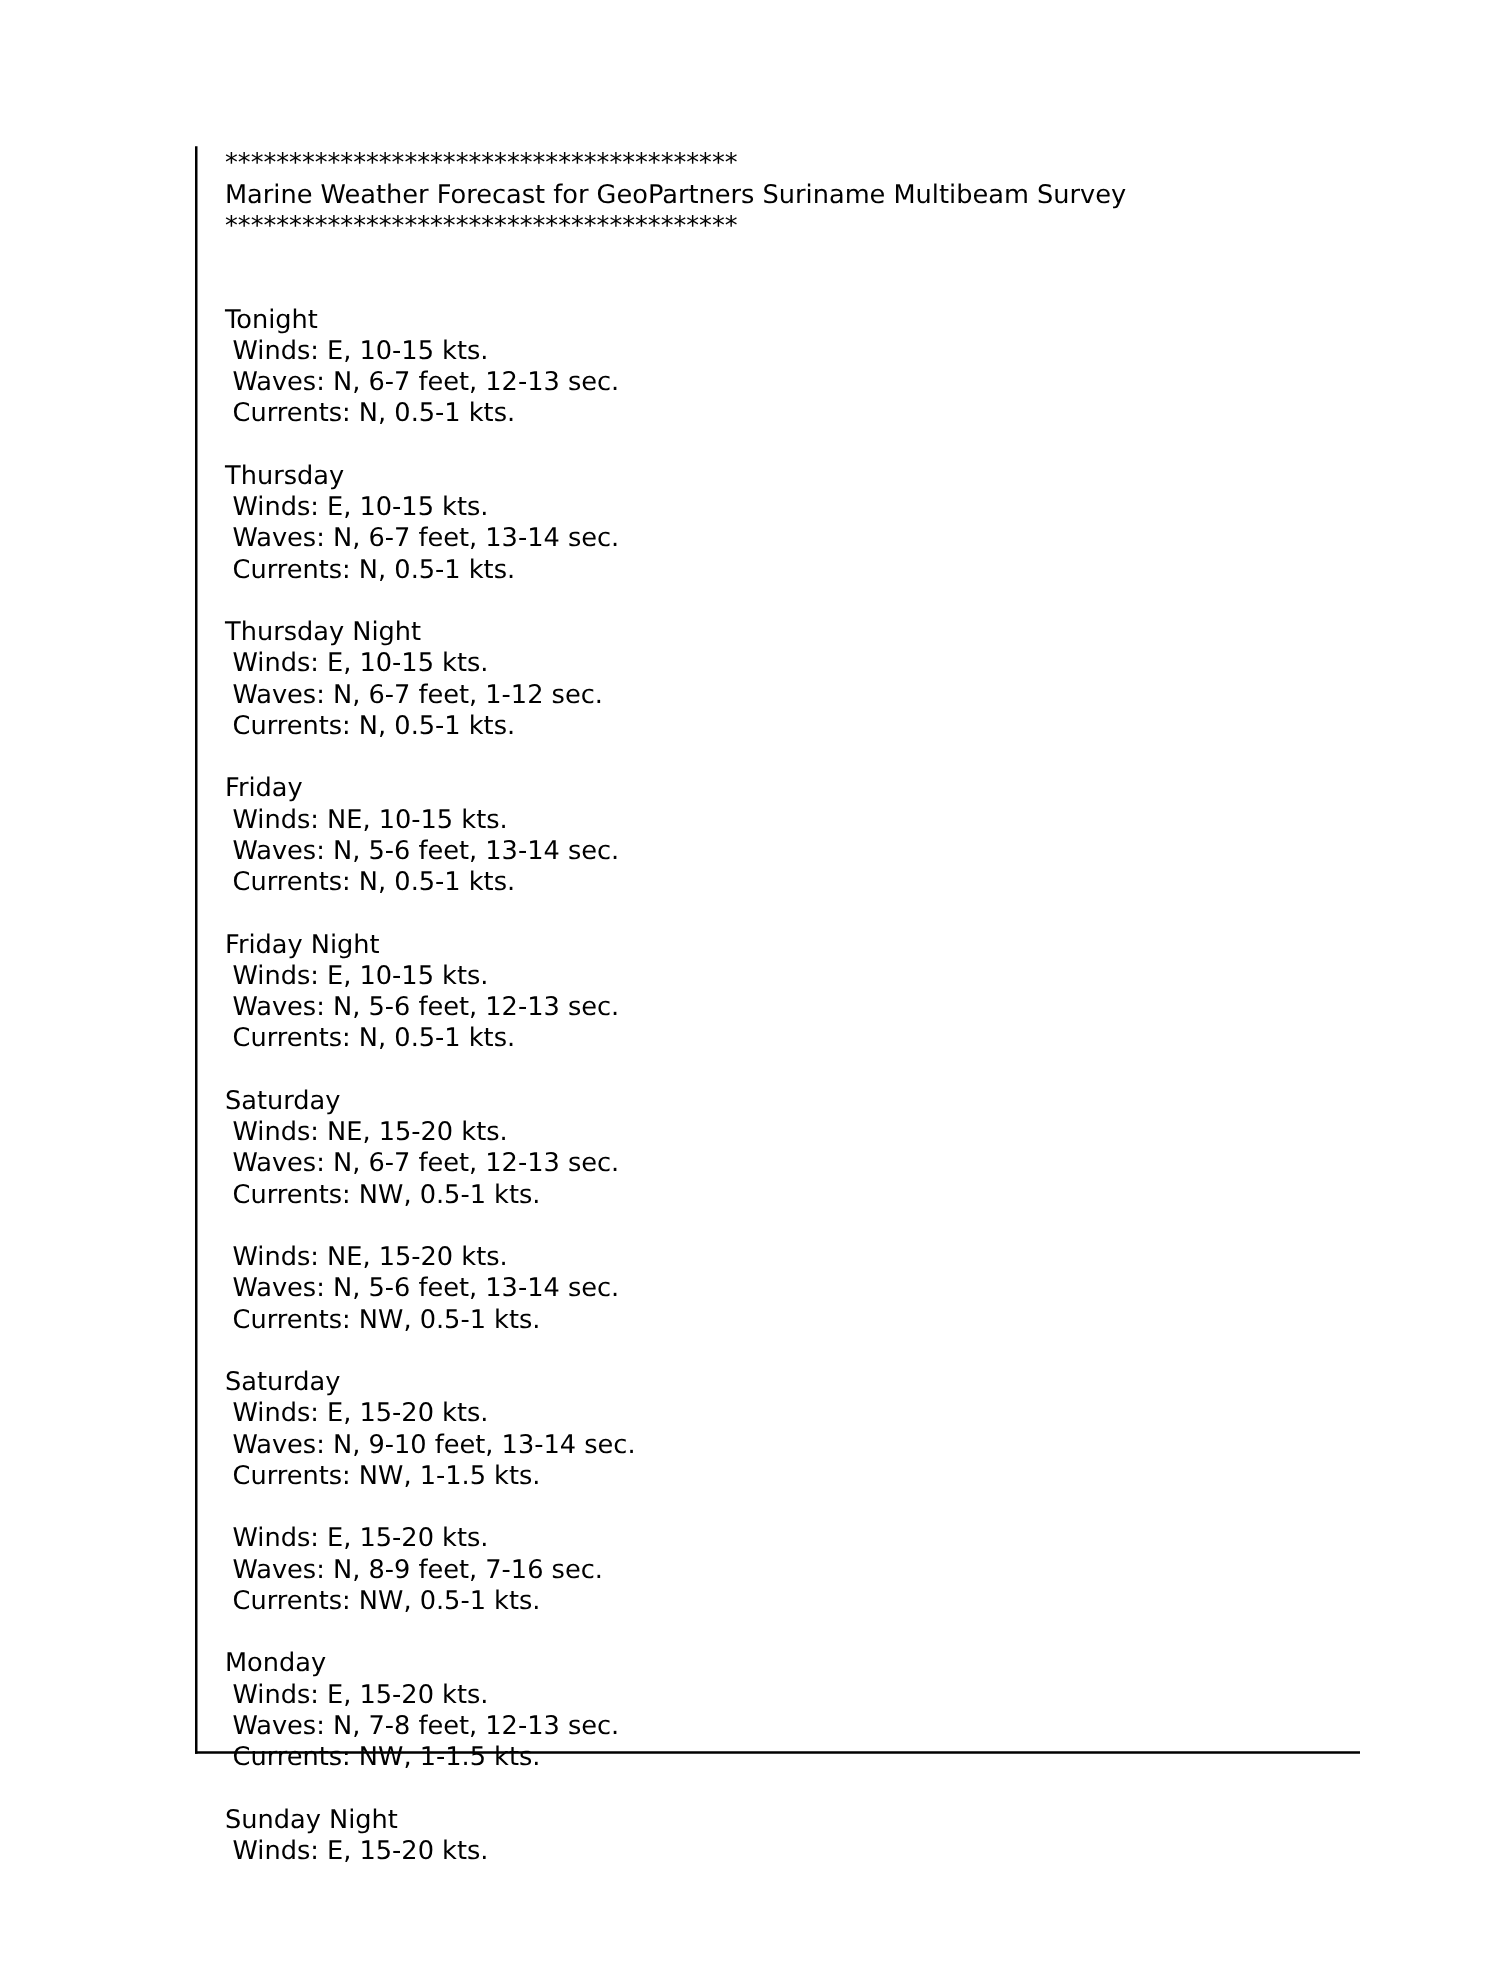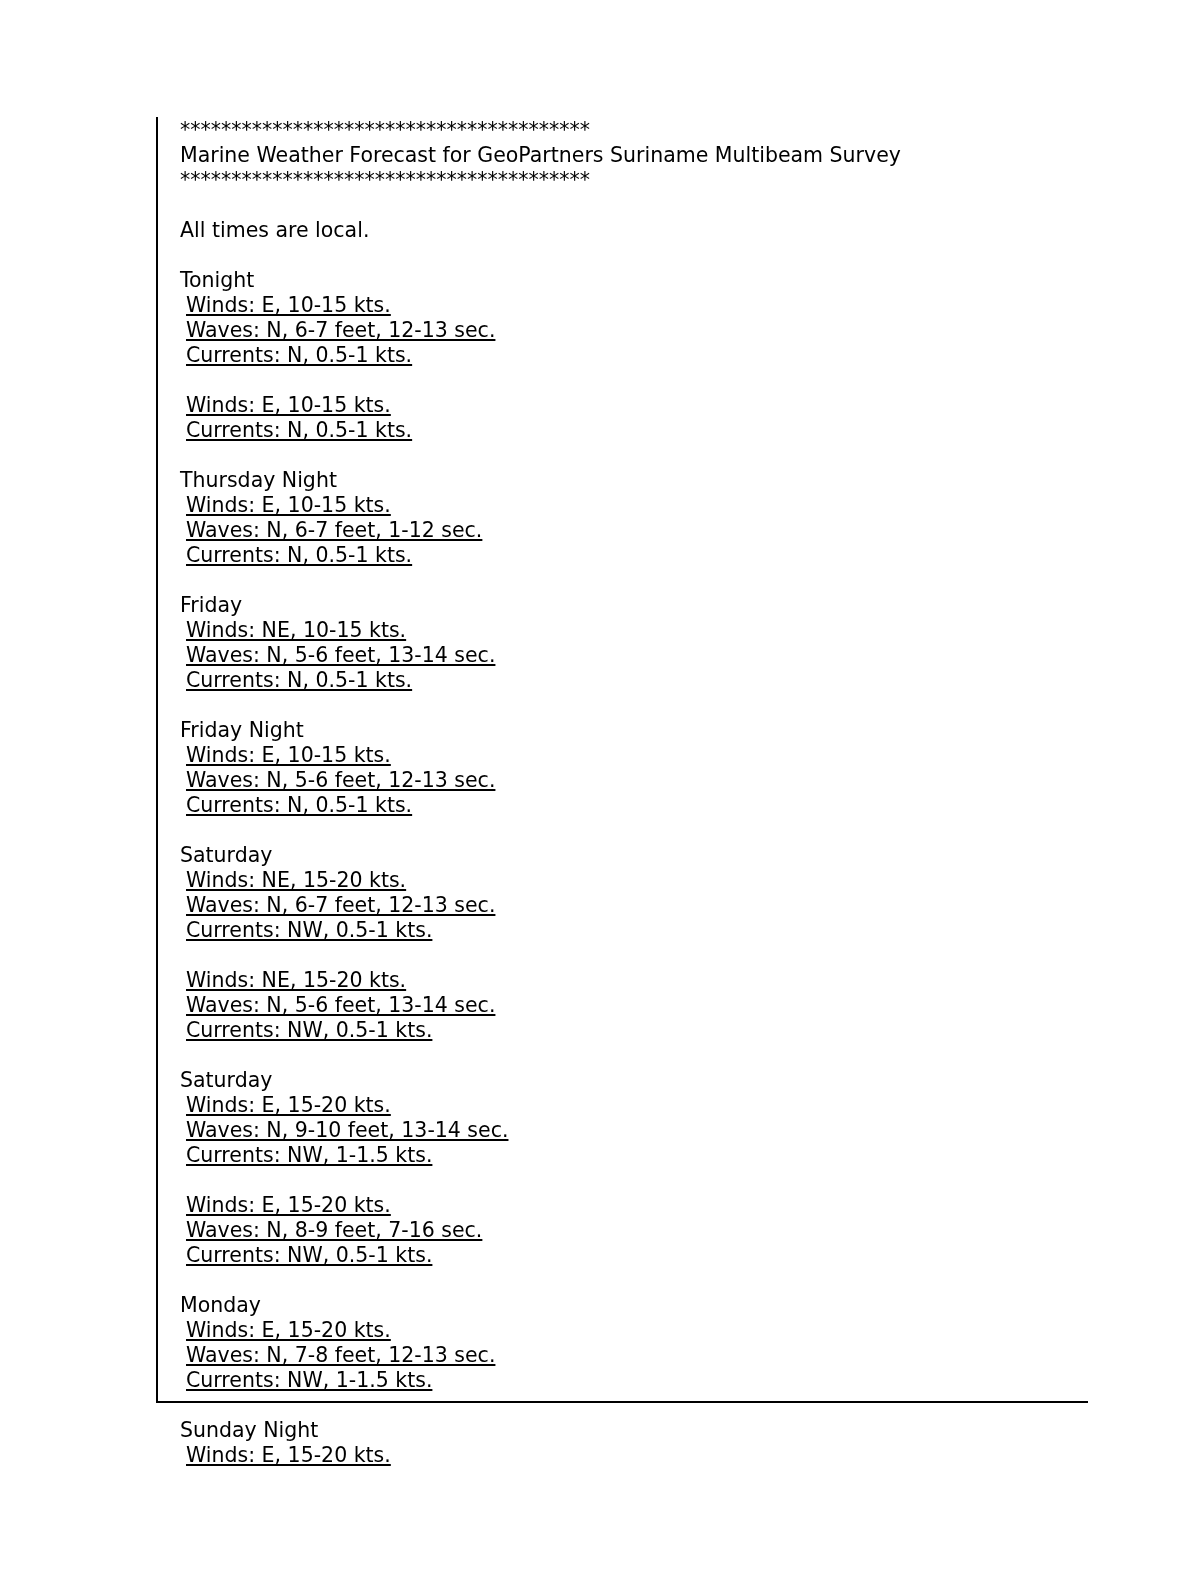--- a/index.html
+++ b/index.html
@@ -39,50 +39,50 @@
     top: 118px;
     white-space: nowrap;
   }
   .doc p {
     margin: 0;
     padding: 0;
     height: 25px;
   }
   .doc p.detail {
     padding-left: 6px; 
-    text-decoration: underline;
   }
   .blank {
     height: 25px;
   }
 </style>
 </head>
 <body>
 
 <div class="frame-left"></div>
 <div class="frame-bottom"></div>
 
 <div class="doc">
   <p>****************************************</p>
   <p>Marine Weather Forecast for GeoPartners Suriname Multibeam Survey</p>
   <p>****************************************</p>
   <p class="blank"></p>
-  <p>All times are local.</p>
   <div id="forecast-sections">
   <div class="section">
     <p class="blank"></p>
     <p class="period">Tonight</p>
   <p class="detail">Winds: E, 10-15 kts.</p>
         <p class="detail">Waves: N, 6-7 feet, 12-13 sec.</p>
         <p class="detail">Currents: N, 0.5-1 kts.</p>
       </div>
 
   <div class="section">
     <p class="blank"></p>
+    <p class="period">Thursday</p>
   <p class="detail">Winds: E, 10-15 kts.</p>
+        <p class="detail">Waves: N, 6-7 feet, 13-14 sec.</p>
         <p class="detail">Currents: N, 0.5-1 kts.</p>
       </div>
 
   <div class="section">
     <p class="blank"></p>
     <p class="period">Thursday Night</p>
   <p class="detail">Winds: E, 10-15 kts.</p>
         <p class="detail">Waves: N, 6-7 feet, 1-12 sec.</p>
         <p class="detail">Currents: N, 0.5-1 kts.</p>
       </div>

